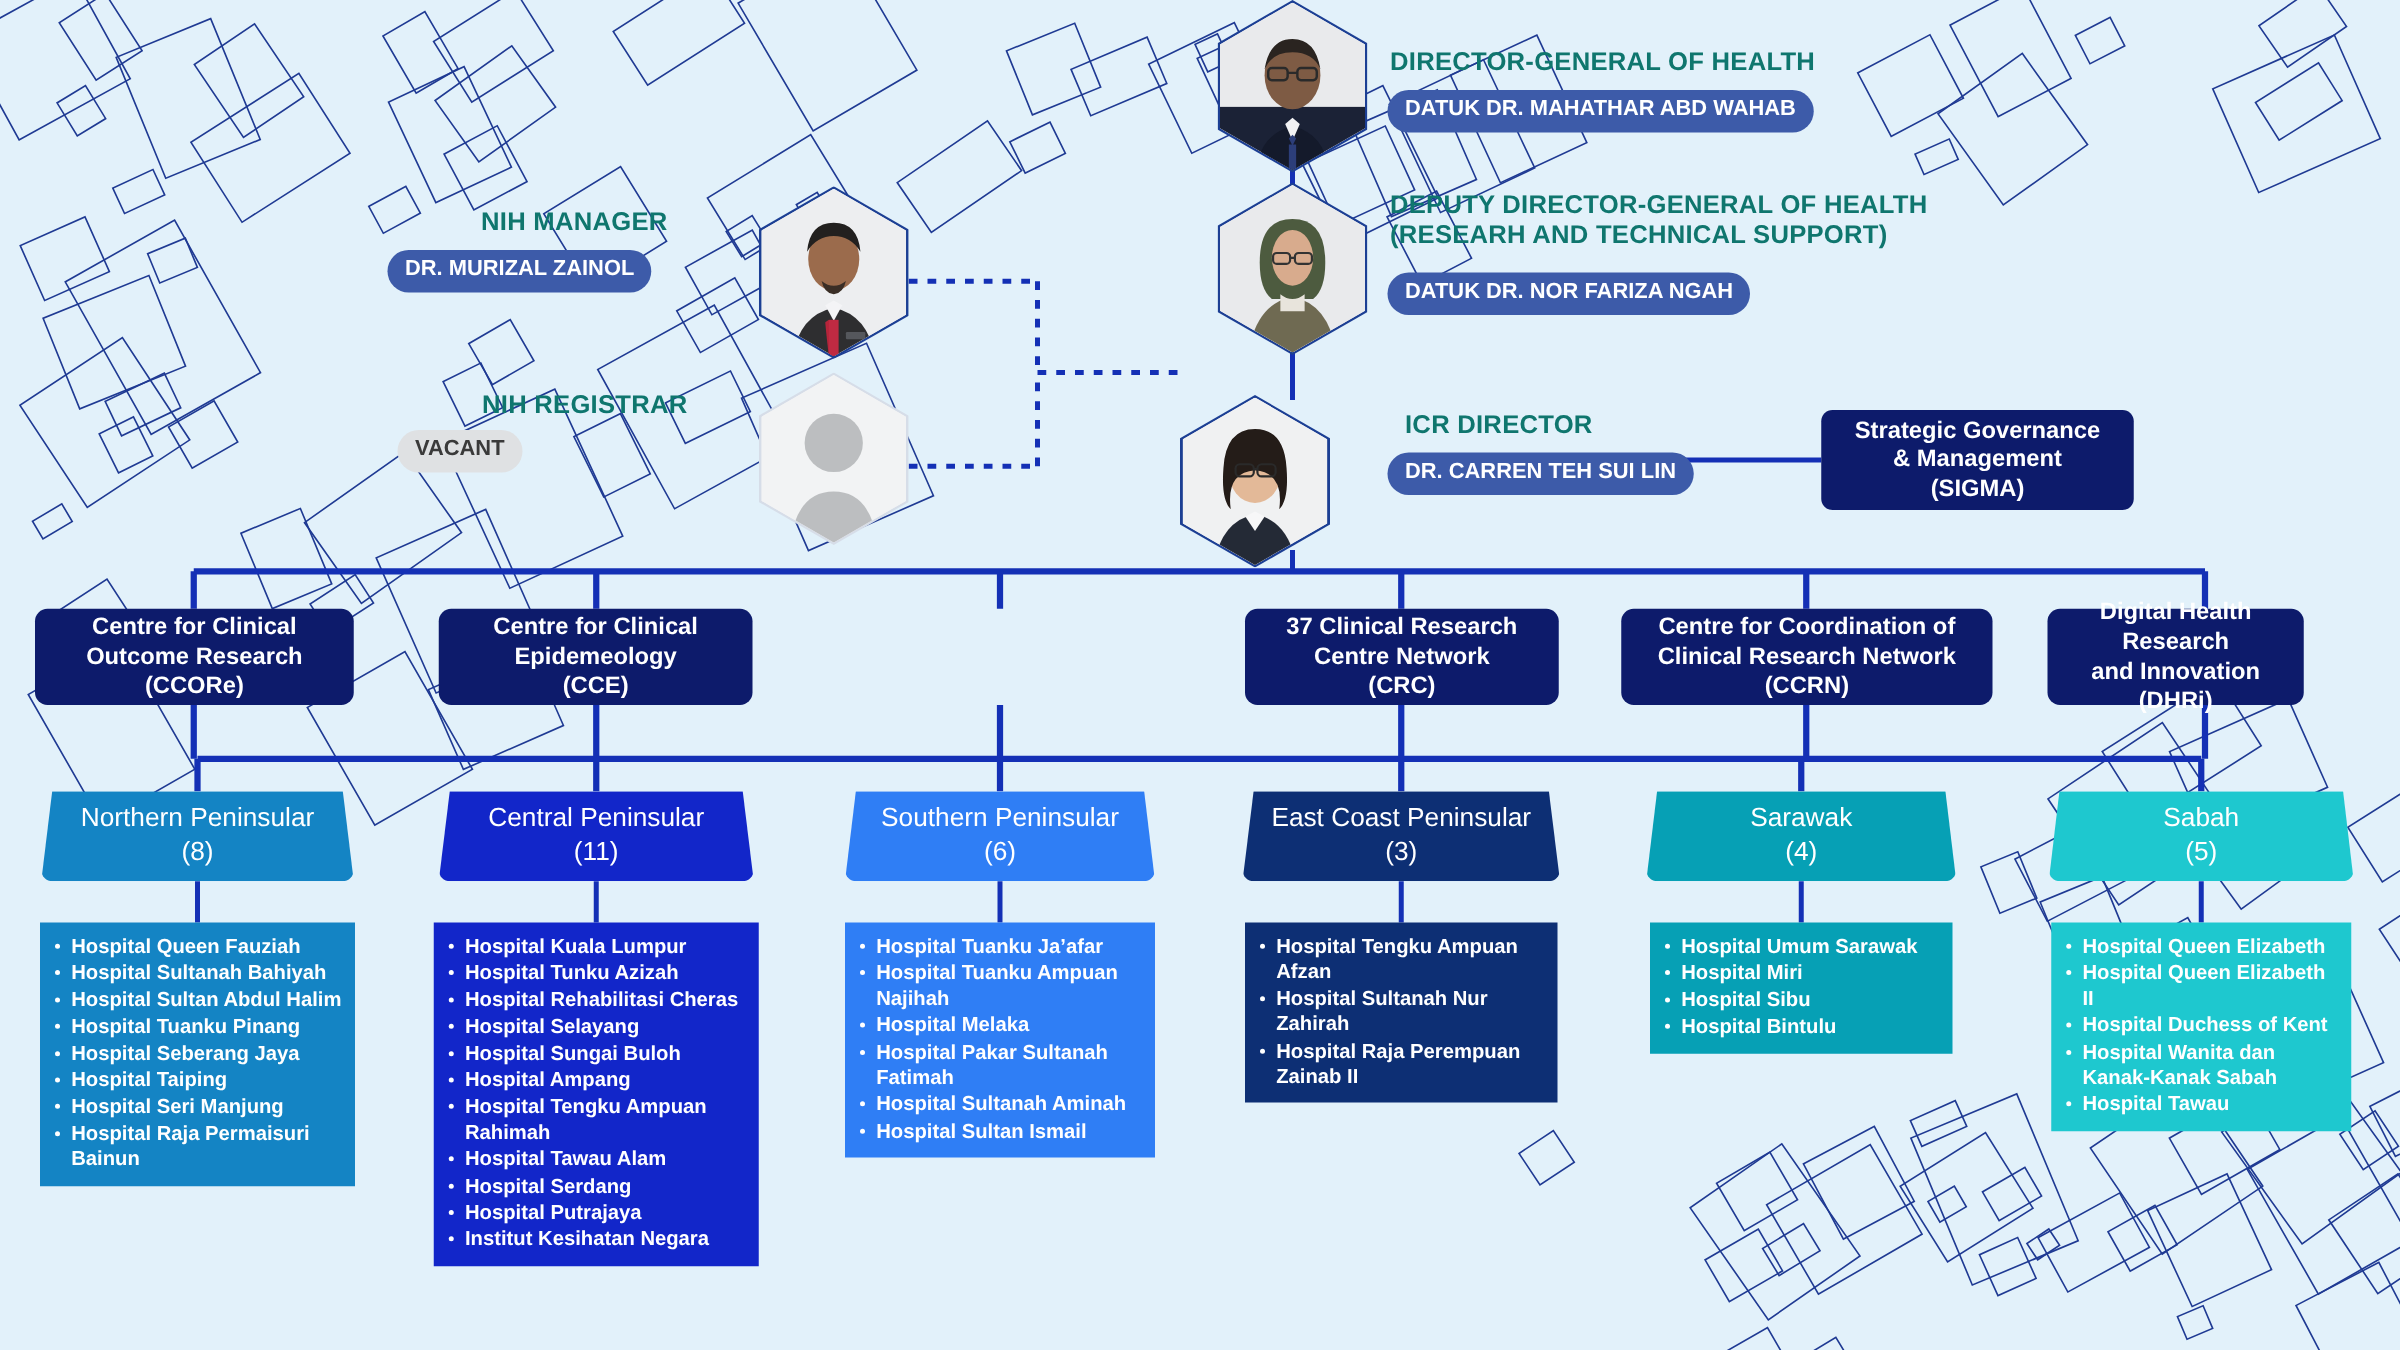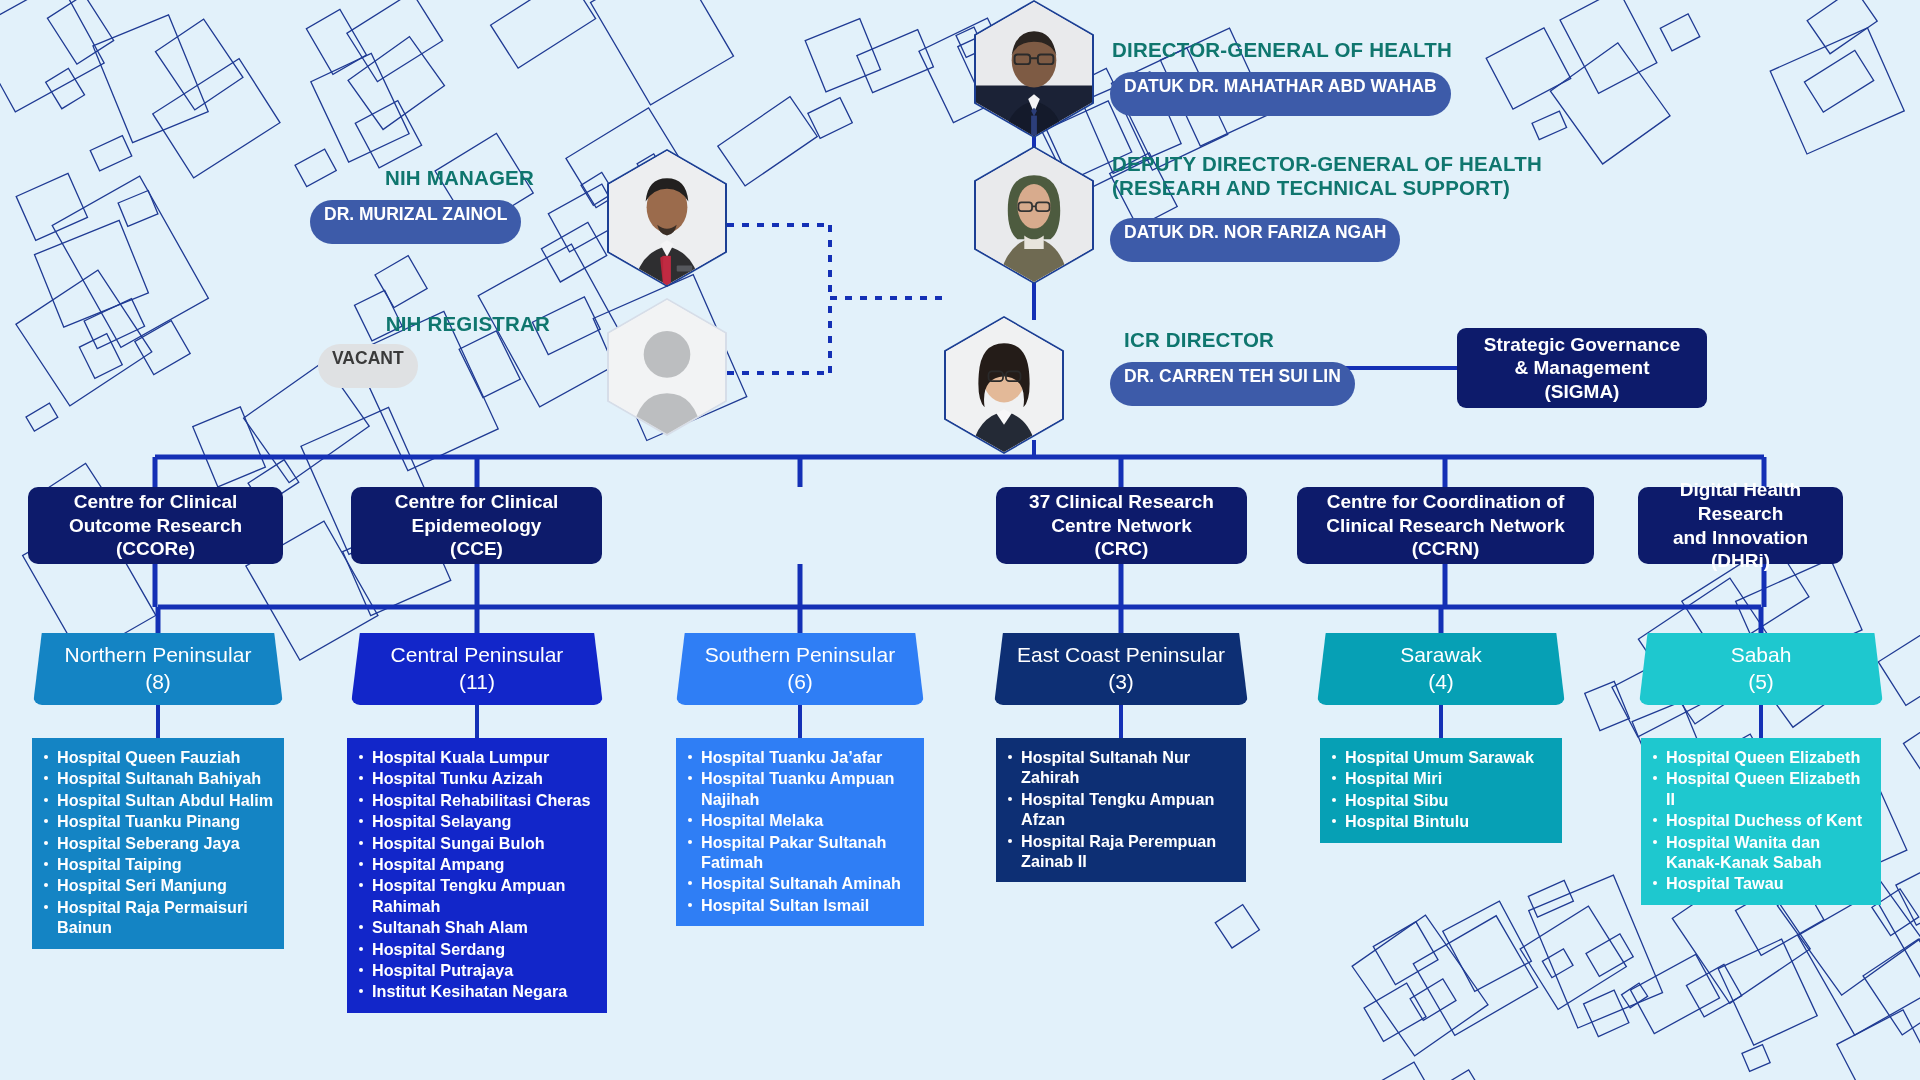--- a/index.html
+++ b/index.html
@@ -51,21 +51,21 @@
     line-height: 1.18;
     white-space: pre-line;
   }
   .role-pill {
     position: absolute;
     background: #3d5ba9;
     color: #ffffff;
     font-weight: bold;
     font-size: 17.5px;
     border-radius: 999px;
-    padding: 5px 14px 20px 14px;
+    padding: 5px 14px 10px 14px;
     white-space: nowrap;
     line-height: 1.1;
   }
   .role-pill.vacant {
     background: #dfe1e3;
     color: #3a3a3a;
   }
   .role-title.right { text-align: left; }
   .role-title.left  { text-align: right; }
 
@@ -429,21 +429,21 @@
 (11)</div>
       <div class="hosp-panel" style="left: 347px; top: 738px; width: 260px; background: rgb(18, 38, 201);">
         <ul>
           <li>Hospital Kuala Lumpur</li>
           <li>Hospital Tunku Azizah</li>
           <li>Hospital Rehabilitasi Cheras</li>
           <li>Hospital Selayang</li>
           <li>Hospital Sungai Buloh</li>
           <li>Hospital Ampang</li>
           <li>Hospital Tengku Ampuan Rahimah</li>
-          <li>Sultanah Shah Alam</li>
+          <li>Hospital Tawau Alam</li>
           <li>Hospital Serdang</li>
           <li>Hospital Putrajaya</li>
           <li>Institut Kesihatan Negara</li>
         </ul>
       </div>
       <div class="region-head" style="left: 676px; top: 633px; width: 248px; height: 72px; background: rgb(47, 126, 245);">Southern Peninsular
 (6)</div>
       <div class="hosp-panel" style="left: 676px; top: 738px; width: 248px; background: rgb(47, 126, 245);">
         <ul>
           <li>Hospital Tuanku Ja’afar</li>
@@ -451,22 +451,22 @@
           <li>Hospital Melaka</li>
           <li>Hospital Pakar Sultanah Fatimah</li>
           <li>Hospital Sultanah Aminah</li>
           <li>Hospital Sultan Ismail</li>
         </ul>
       </div>
       <div class="region-head" style="left: 994px; top: 633px; width: 254px; height: 72px; background: rgb(13, 47, 116);">East Coast Peninsular
 (3)</div>
       <div class="hosp-panel" style="left: 996px; top: 738px; width: 250px; background: rgb(13, 47, 116);">
         <ul>
+          <li>Hospital Tengku Ampuan Afzan</li>
           <li>Hospital Sultanah Nur Zahirah</li>
-          <li>Hospital Tengku Ampuan Afzan</li>
           <li>Hospital Raja Perempuan Zainab II</li>
         </ul>
       </div>
       <div class="region-head" style="left: 1317px; top: 633px; width: 248px; height: 72px; background: rgb(6, 160, 181);">Sarawak
 (4)</div>
       <div class="hosp-panel" style="left: 1320px; top: 738px; width: 242px; background: rgb(6, 160, 181);">
         <ul>
           <li>Hospital Umum Sarawak</li>
           <li>Hospital Miri</li>
           <li>Hospital Sibu</li>

